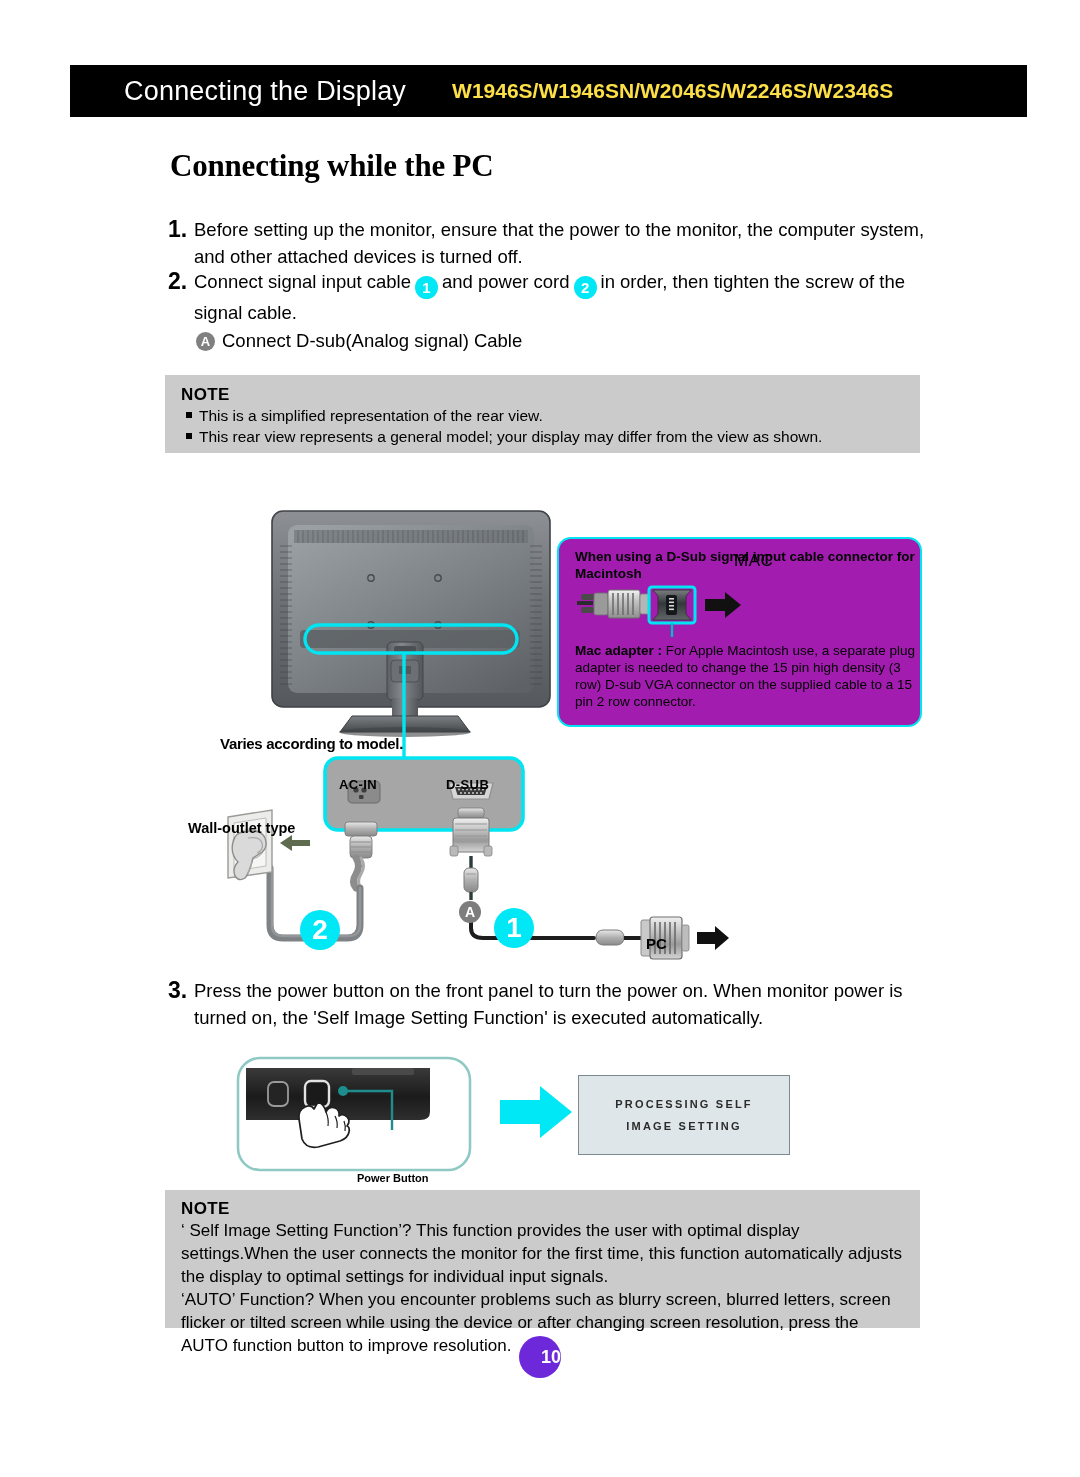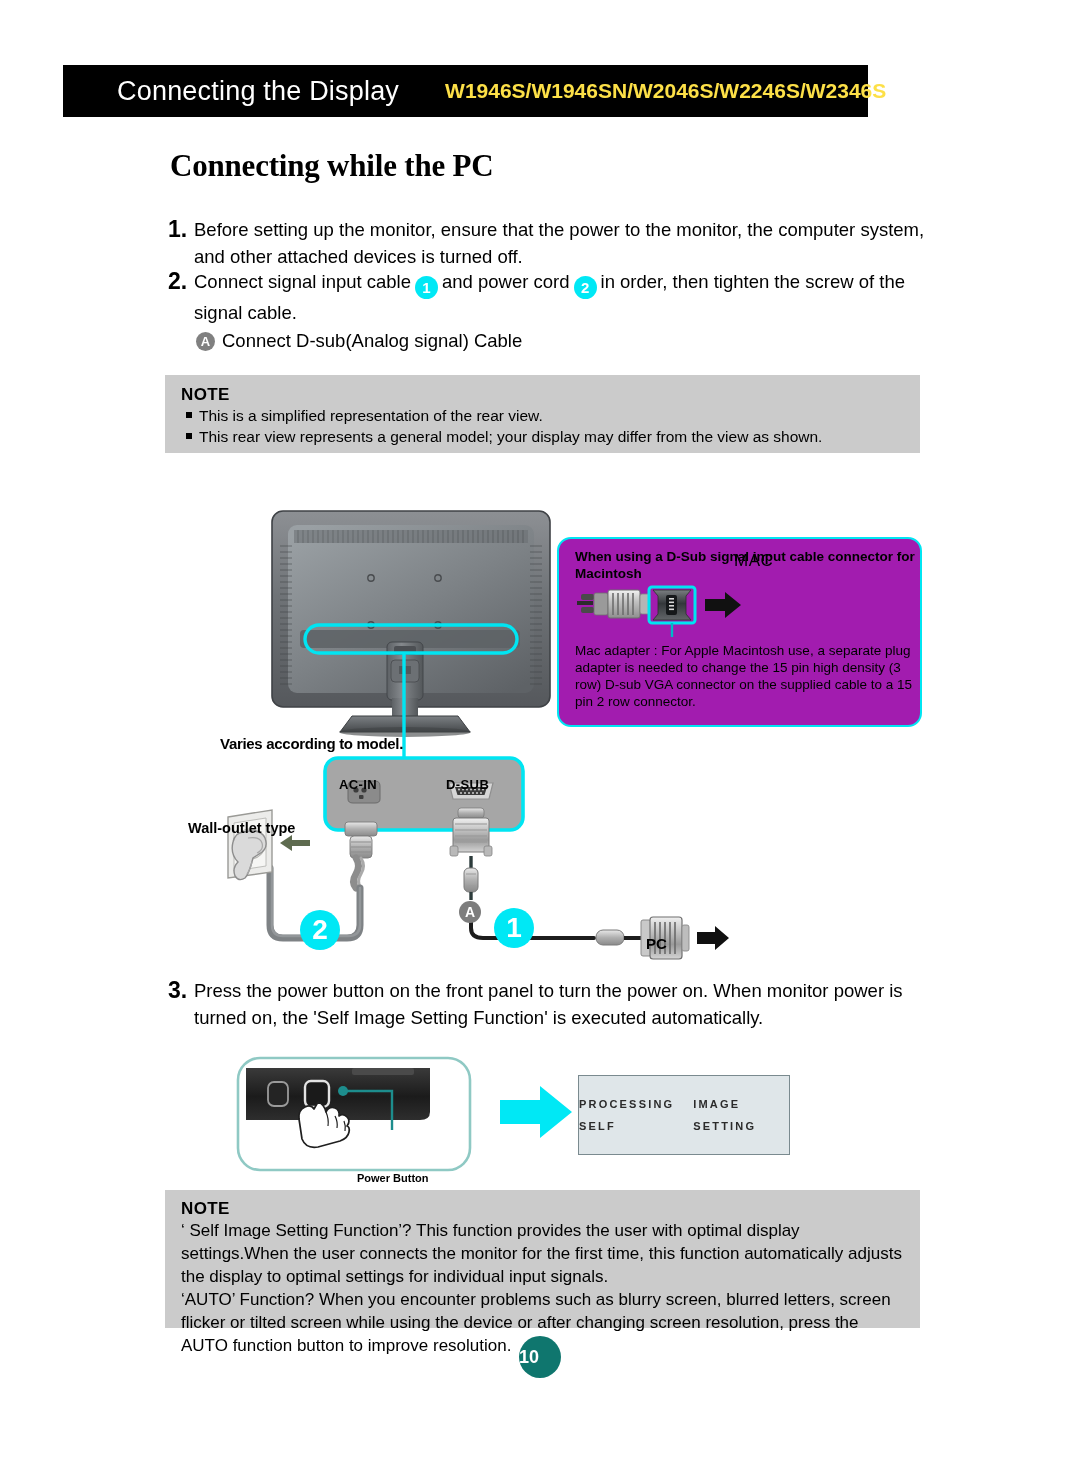--- a/index.html
+++ b/index.html
@@ -11,22 +11,22 @@
     width: 1080px; height: 1477px;
     position: relative;
     font-family: "Liberation Sans", sans-serif;
     color: #000;
     overflow: hidden;
   }
 
   
   #header-bar {
     position: absolute;
-    left: 63px; top: 65px;
-    width: 805px; height: 52px;
+    left: 70px; top: 65px;
+    width: 957px; height: 52px;
     background: #000;
     display: flex;
     align-items: center;
   }
   #header-title {
     color: #fff;
     font-size: 27px;
     font-weight: 400;
     margin-left: 54px;
     letter-spacing: .2px;
@@ -180,21 +180,21 @@
     font-size: 17px;
     letter-spacing: .5px;
   }
   #mac-desc {
     font-size: 13.5px;
     line-height: 17px;
     margin-top: 11px;
     width: 340px;
   }
   #mac-desc .mi { }
-  #mac-desc .mb { font-weight: 400; font-style: normal; }
+  #mac-desc .mb { font-weight: 700; font-style: normal; }
 
   
   .diag-label {
     position: absolute;
     font-weight: 700;
     font-size: 14.5px;
     white-space: nowrap;
   }
   #label-varies { left: 220px; top: 735px; font-size: 15px; letter-spacing: -0.3px;}
   #label-walloutlet { left: 188px; top: 820px; }
@@ -230,42 +230,43 @@
   }
 
   
   #osd-box {
     position: absolute;
     left: 578px; top: 1075px;
     width: 212px; height: 80px;
     background: #dfe6e9;
     border: 1px solid #7a8a8f;
     display: flex;
+    flex-direction: column;
     align-items: center;
     justify-content: center;
   }
   .osd-line {
     font-size: 11px;
     letter-spacing: 2.2px;
     font-weight: 700;
     color: #2b2b2b;
     line-height: 22px;
   }
 
   
   #page-number {
     position: absolute;
     left: 519px; top: 1336px;
     width: 42px; height: 42px;
     border-radius: 50%;
-    background: #0f766e;
+    background: #6d28d9;
     color: #fff;
     font-size: 18px;
     font-weight: 700;
-    text-align: left;
+    text-align: right;
     line-height: 42px;
   }
 
   svg { display: block; overflow: visible; }
 </style>
 </head>
 <body>
 
 <div id="header-bar">
   <span id="header-title">Connecting the Display</span>

